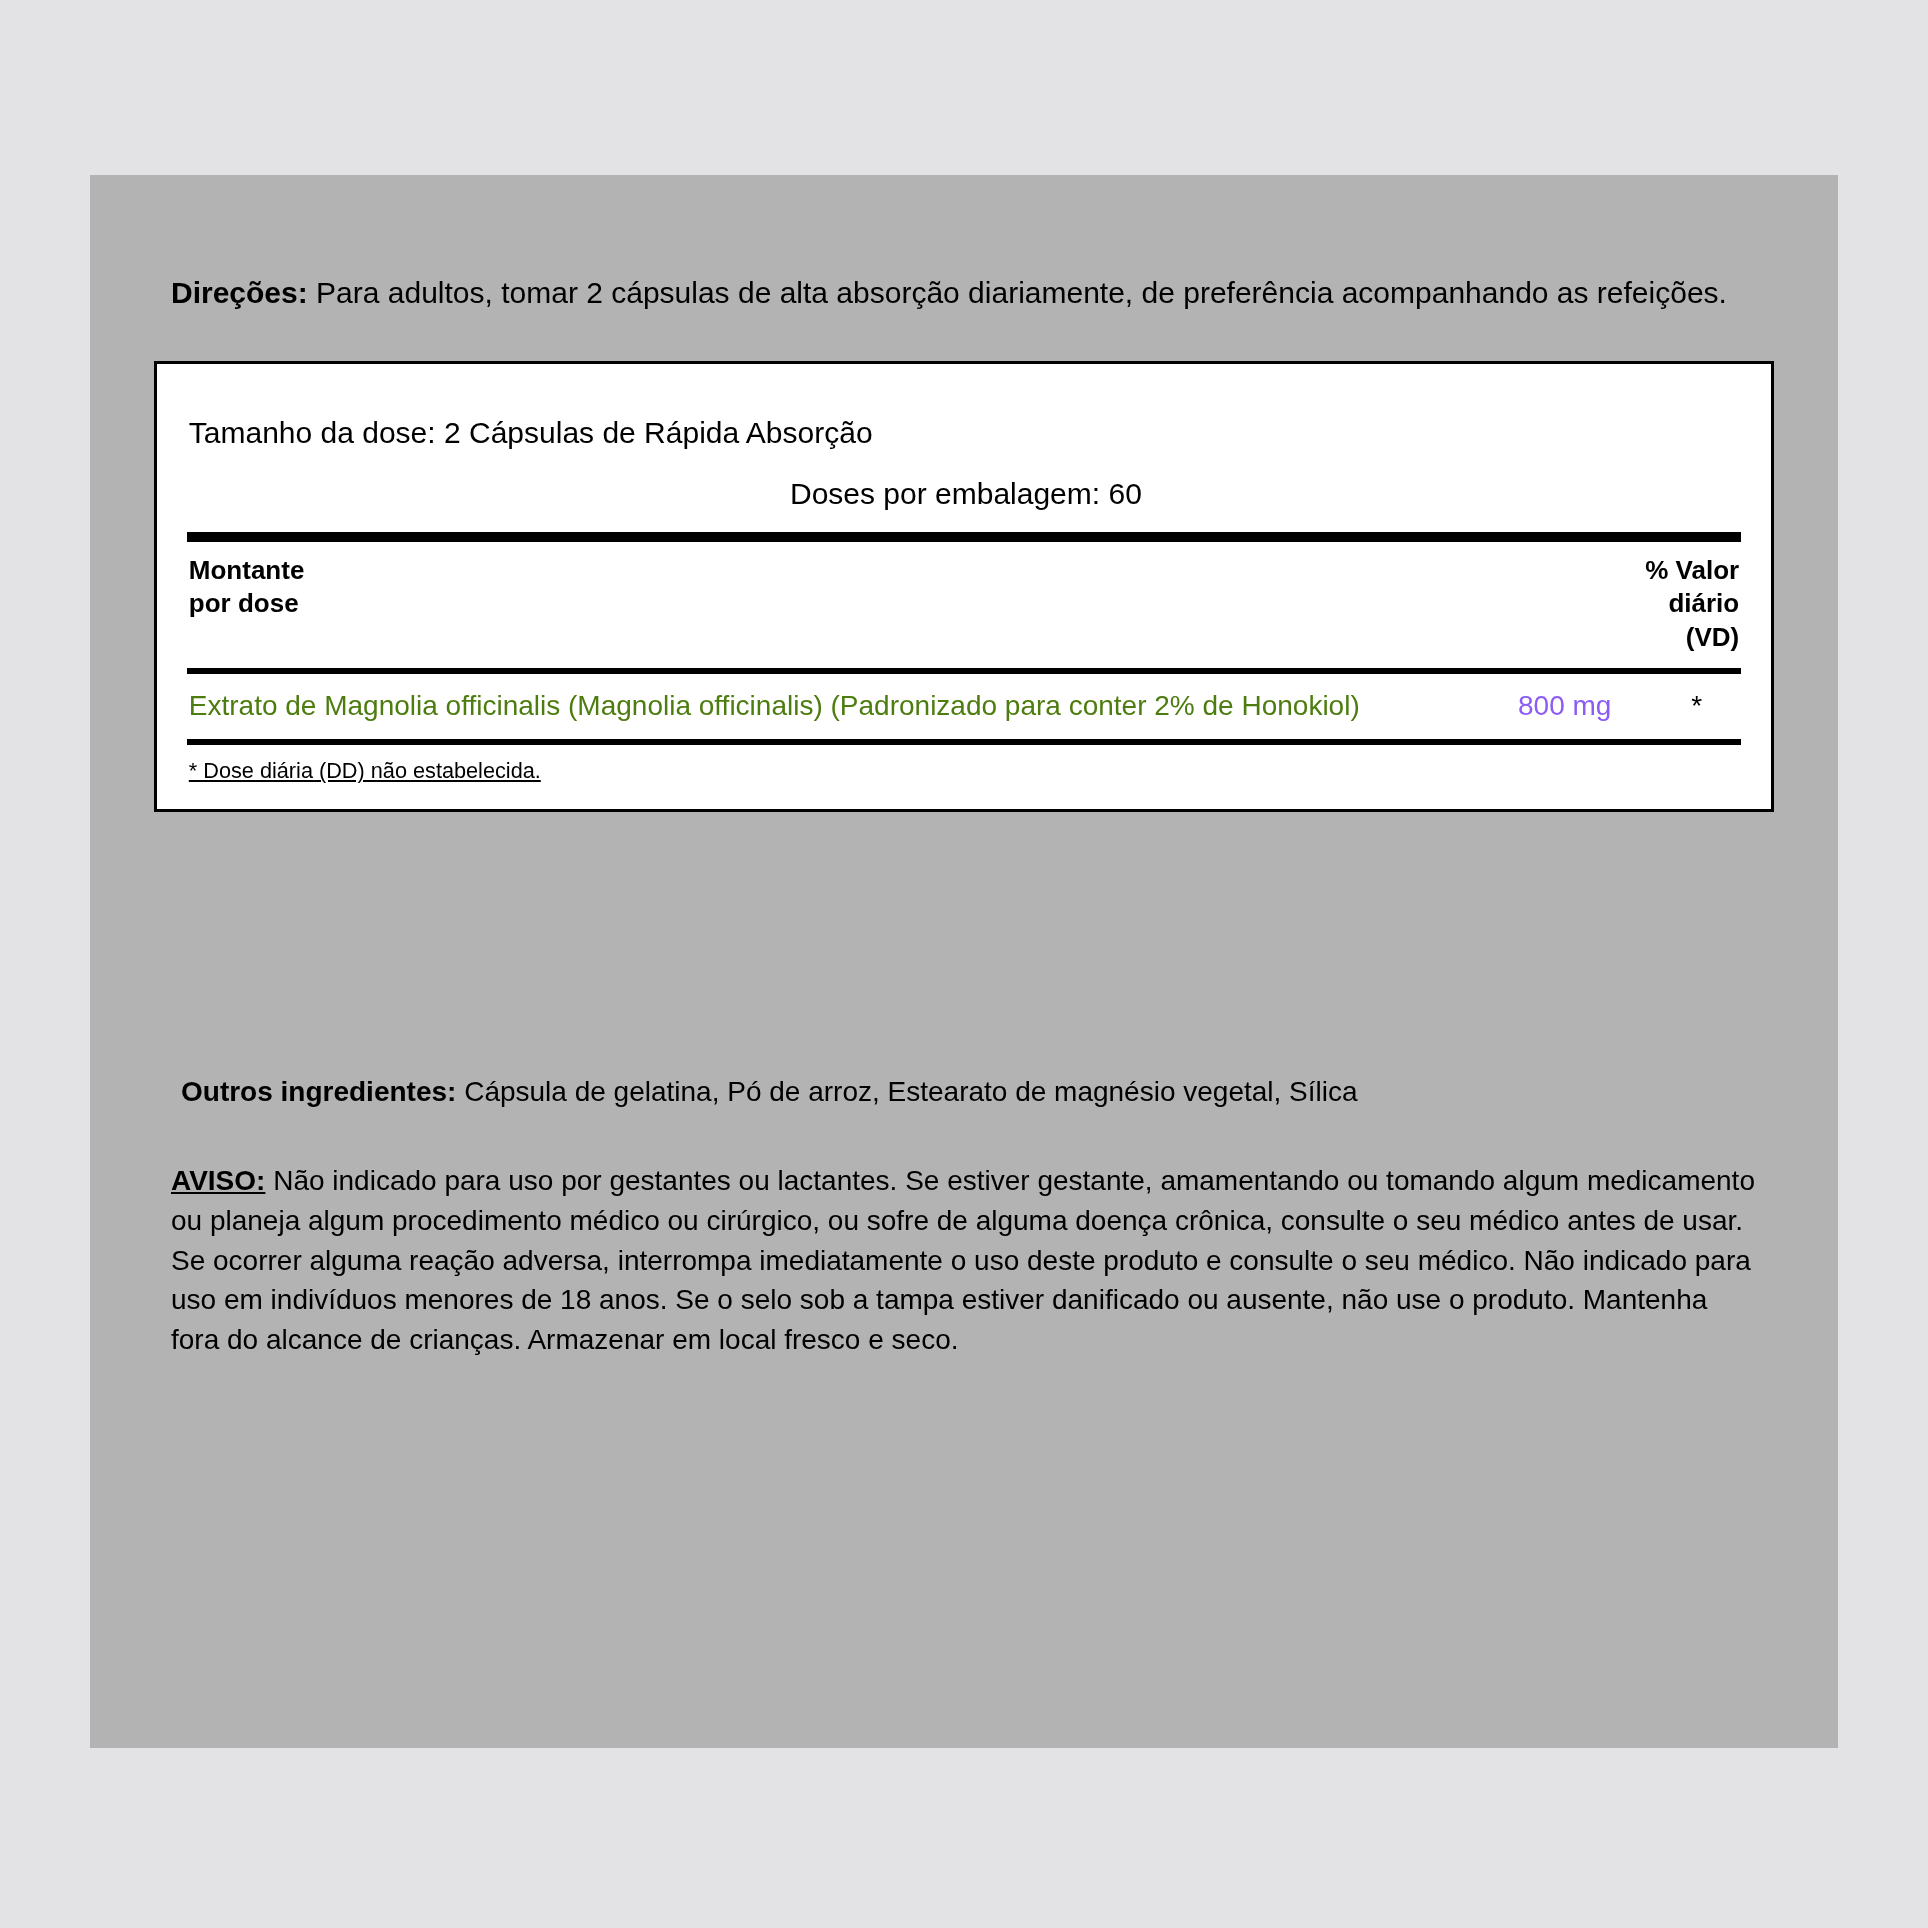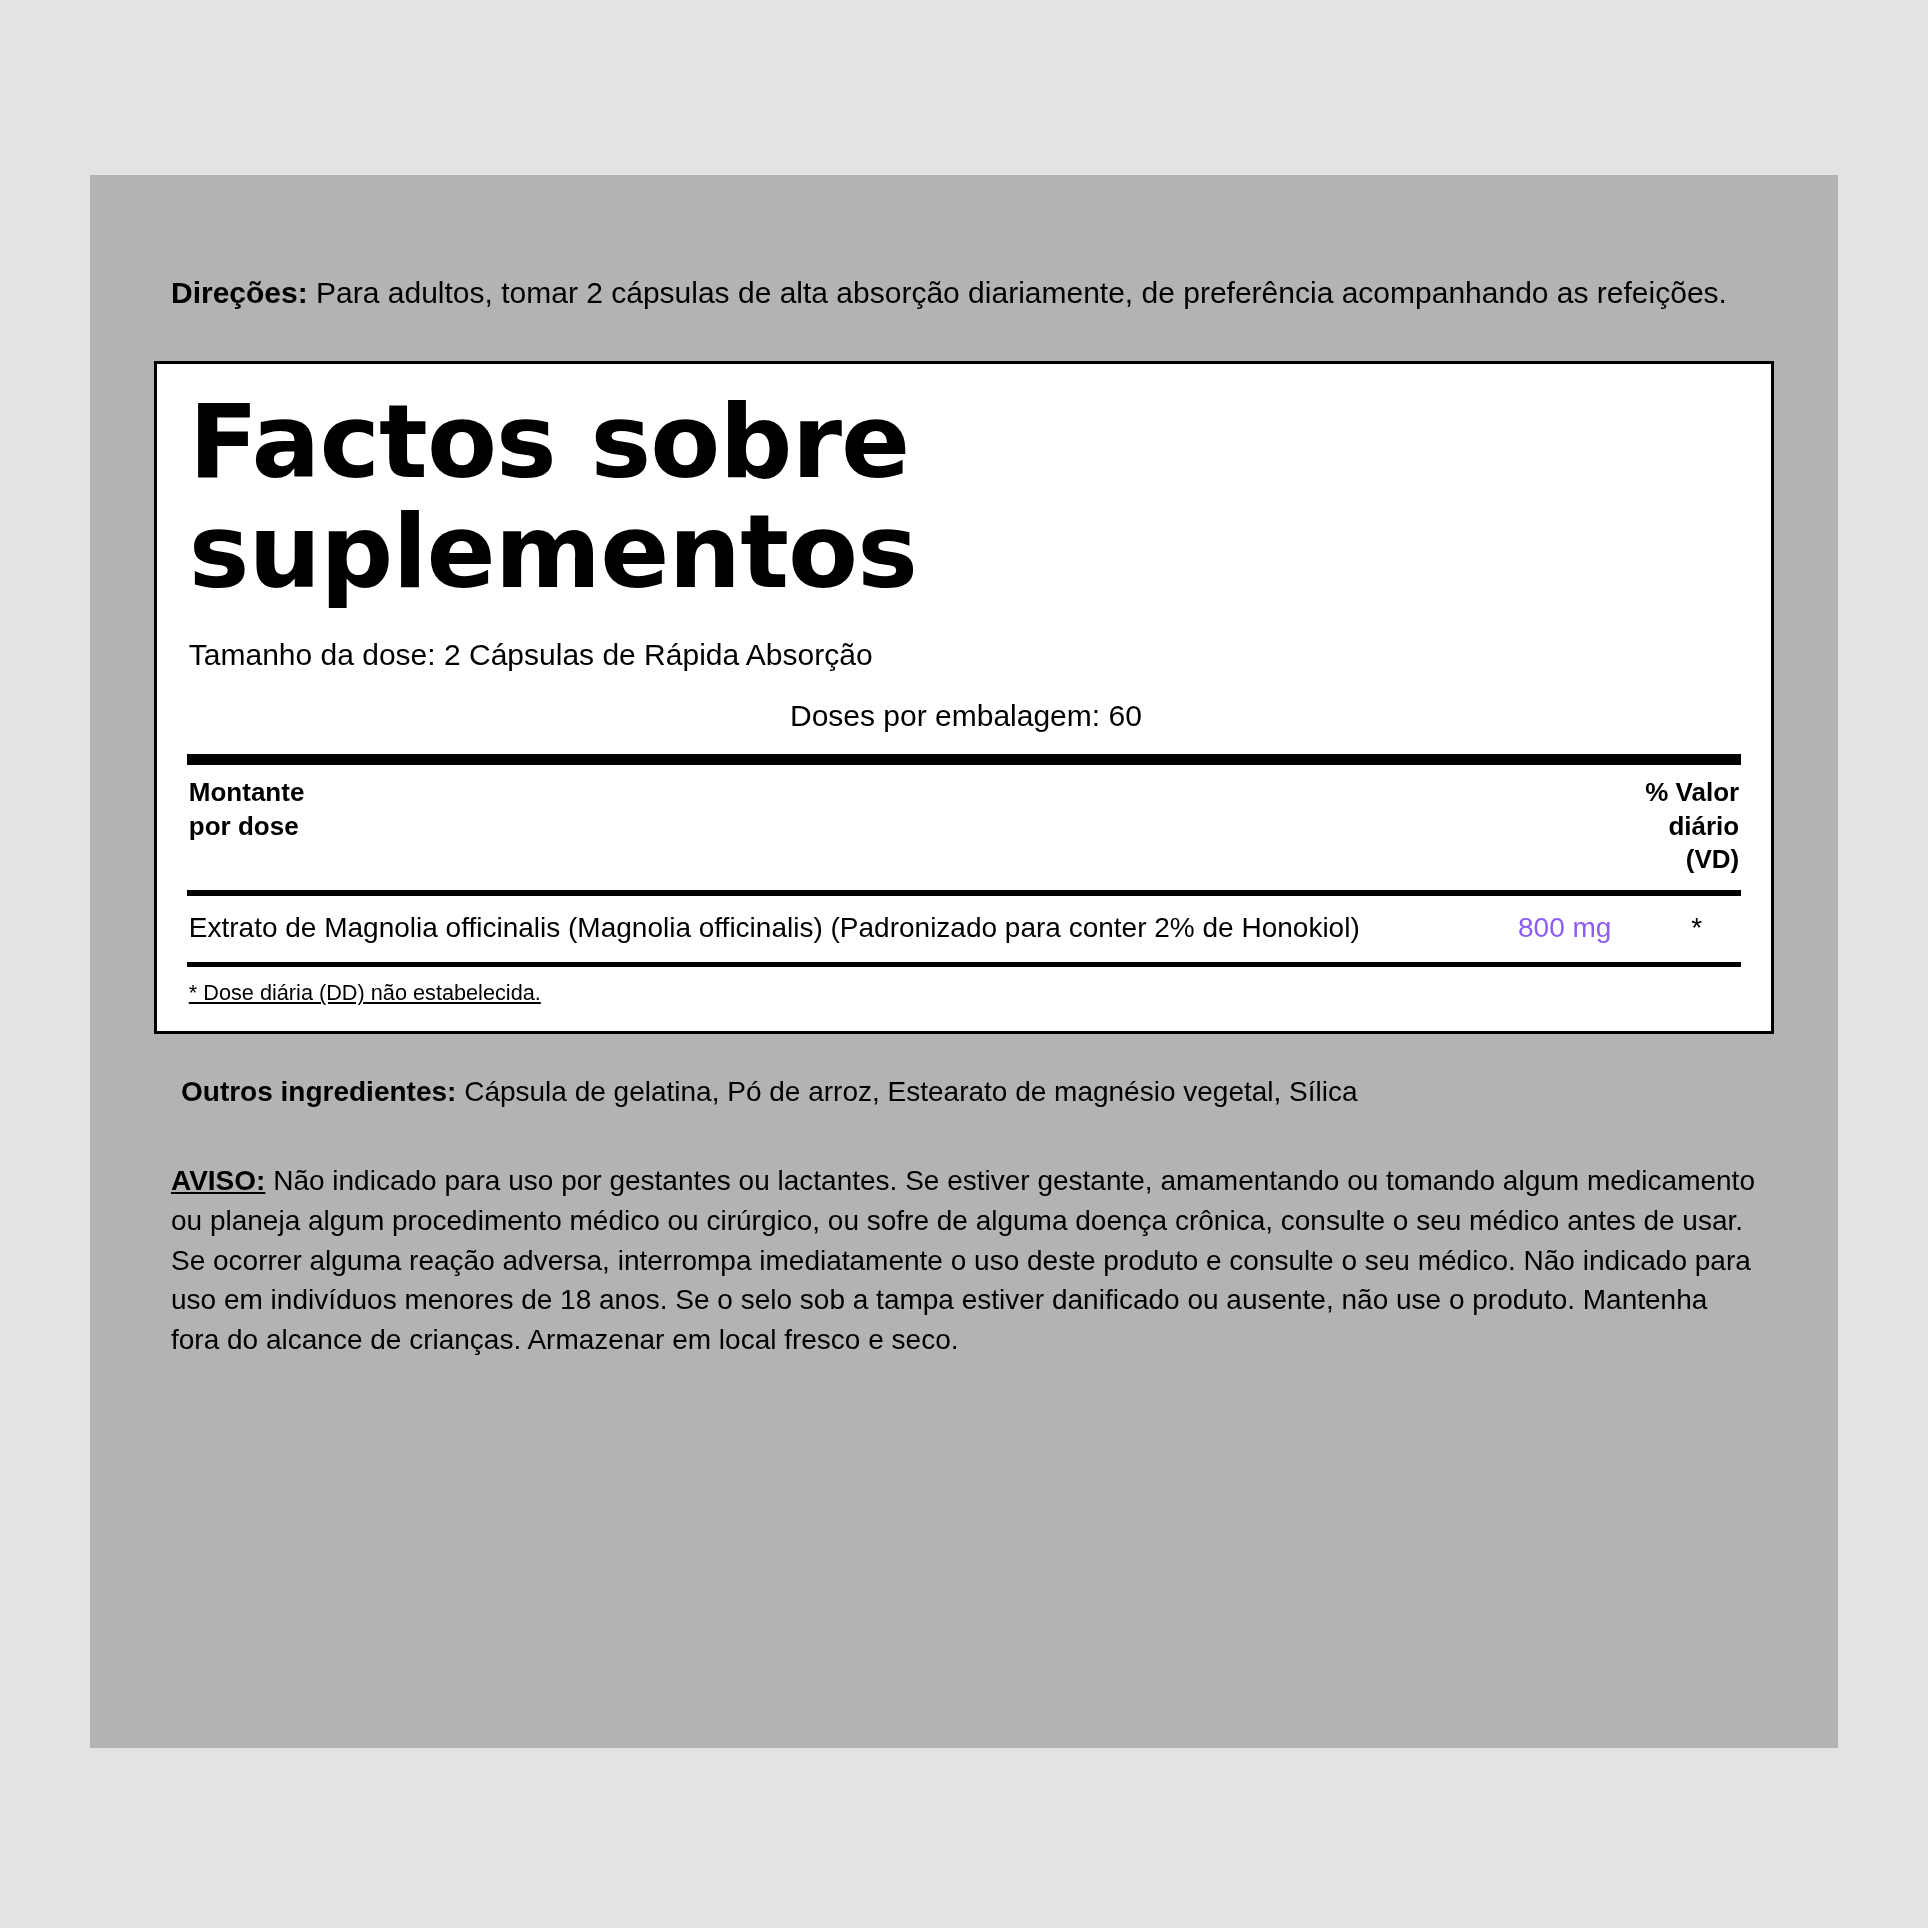--- a/index.html
+++ b/index.html
@@ -99,21 +99,21 @@
 
   .ingredient-row {
     display: flex;
     align-items: center;
     padding: 13px 3.8px 15px 3.8px;
   }
   .ing-name {
     flex: 1 1 auto;
     font-size: 28px;
     line-height: 1.35;
-    color: #000000;
+    color: #4d7c0f;
     padding-right: 19px;
   }
   .ing-amt {
     width: 179px;
     text-align: center;
     font-size: 28px;
     color: #8b5cf6;
   }
   .ing-dv {
     width: 85px;
@@ -163,21 +163,20 @@
 </style>
 </head>
 <body>
 
 <div class="panel">
 
   <p class="directions"><b>Direções:</b><span> Para adultos, tomar 2 cápsulas de alta absorção diariamente, de preferência acompanhando as refeições.</span></p>
 
   <div class="facts-box">
 
-    <div class="facts-title">Factos sobre suplementos</div>
 
     <div class="serving-line">Tamanho da dose: 2 Cápsulas de Rápida Absorção</div>
     <div class="serving-line" style="margin-top:17px;text-align:center;">Doses por embalagem: 60</div>
 
     <div class="rule-thick"></div>
 
     <div class="amount-row">
       <div class="amount-left">
         <div>Montante</div>
         <div>por dose</div>

